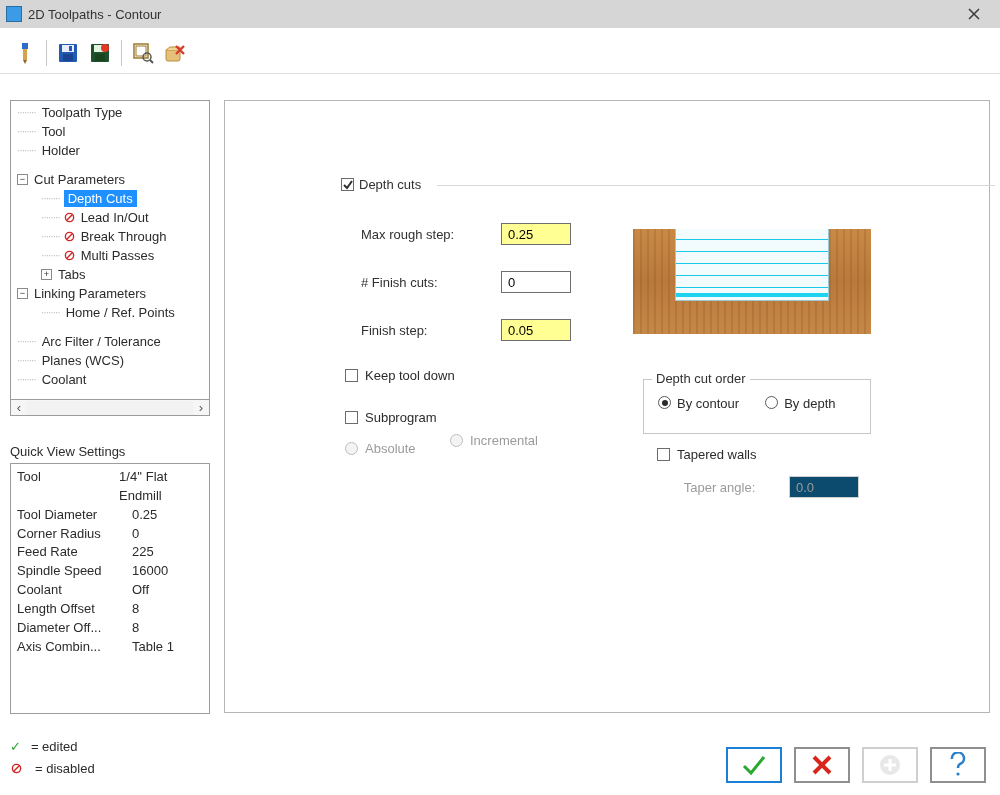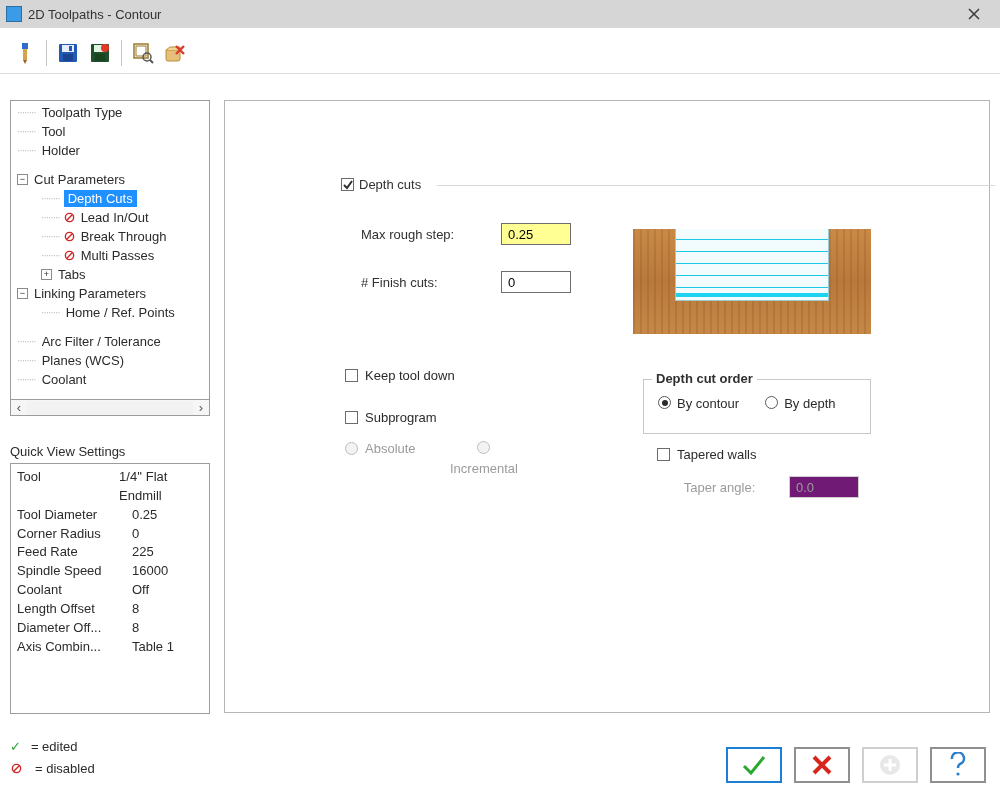--- a/index.html
+++ b/index.html
@@ -296,63 +296,67 @@
     </div>
 
     <div class="row" style="left:136px; top:122px;">
       <span class="lbl">Max rough step:</span>
       <input class="inp edited" value="0.25" style="">
     </div>
     <div class="row" style="left:136px; top:170px;">
       <span class="lbl"># Finish cuts:</span>
       <input class="inp" value="0" style="">
     </div>
+    <div class="row" style="left:136px; top:218px;">
+      <span class="lbl">Finish step:</span>
+      <input class="inp edited" value="0.05" style="">
+    </div>
 
     <div class="rcb" style="left:120px; top:267px;">
       <span class="chk"></span>
       <span>Keep tool down</span>
     </div>
 
     <div class="rcb" style="left:120px; top:309px;">
       <span class="chk"></span>
       <span>Subprogram</span>
     </div>
 
     <div class="rcb" style="left:120px; top:340px;">
       <span class="radio disabled"></span>
       <span class="disabled-txt">Absolute</span>
     </div>
-    <div class="rcb" style="left:225px; top:340px;flex-direction:column;">
+    <div class="rcb" style="left:225px; top:332px;">
       <span class="radio disabled"></span>
       <span class="disabled-txt">Incremental</span>
     </div>
 
     <div class="fs fs-order">
-      <div class="legend" style="top:-9px;font-weight:bold;">
+      <div class="legend" style="top:-9px;">
           <span>Depth cut order</span>
         </div>
       <div class="opts">
         <div class="opt">
             <span class="radio sel"></span>
             <span>By contour</span>
           </div>
         <div class="opt">
             <span class="radio"></span>
             <span>By depth</span>
           </div>
       </div>
     </div>
 
     <div class="rcb" style="left:432px; top:346px;">
       <span class="chk"></span>
       <span>Tapered walls</span>
     </div>
     <div class="rcb" style="left:432px; top:375px; color:#9b9b9b;">
       <span style="width:125px;text-align:center;">Taper angle:</span>
-      <input class="inp" style="border-color: rgb(207, 207, 207); background: #701a75; color: rgb(155, 155, 155);" disabled="" value="0.0">
+      <input class="inp" style="border-color: rgb(207, 207, 207); background: #0c4a6e; color: rgb(155, 155, 155);" disabled="" value="0.0">
     </div>
 
     <div class="preview">
       <div class="wood"></div>
       <div class="cut">
         <div class="layer" style="top:10px;"></div>
         <div class="layer" style="top:22px;"></div>
         <div class="layer" style="top:34px;"></div>
         <div class="layer" style="top:46px;"></div>
         <div class="layer" style="top:58px;"></div>

